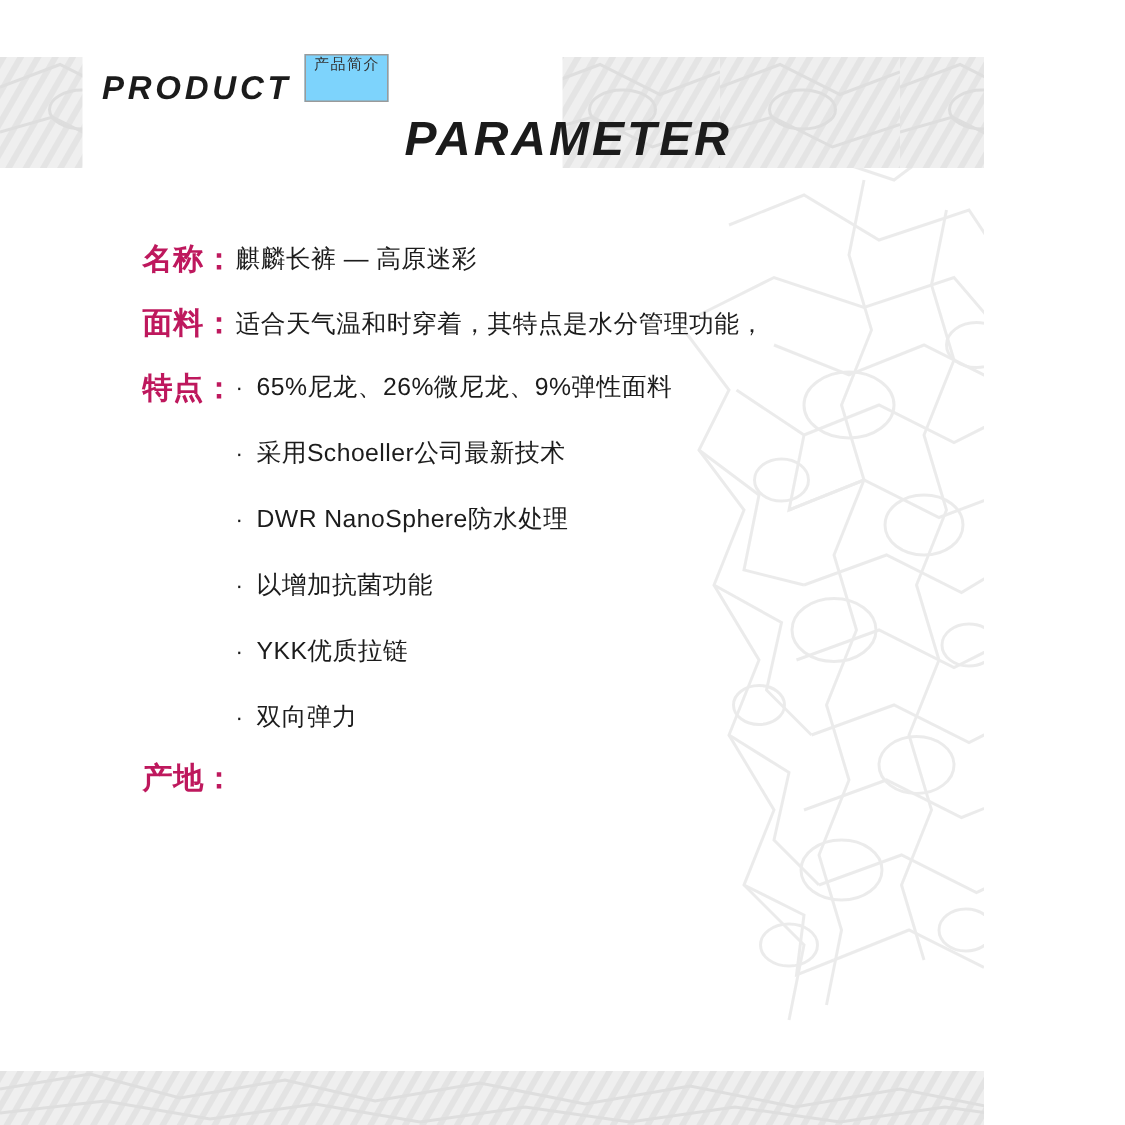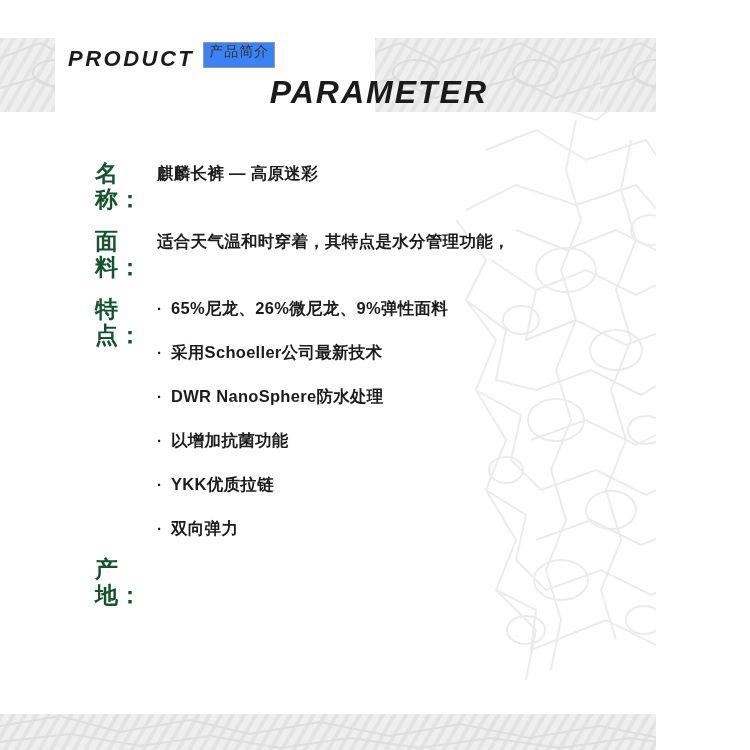--- a/index.html
+++ b/index.html
@@ -81,27 +81,27 @@
     font-size: 22px;
   }
   .title-main2 {
     font-size: 32px;
     margin-top: 6px;
     letter-spacing: 2px;
     text-align: right;
   }
   .title-cn-box {
     border: 1px solid #9a9a9a;
-    padding: 1px 5px 8px 5px;
-    font-size: 14px;
+    padding: 1px 5px 18px 5px;
+    font-size: 10px;
     color: #333333;
     letter-spacing: 1px;
     line-height: 1.1;
     margin-bottom: 2px;
-    background: #3b82f6;
+    background: #7dd3fc;
   }
 
   
   .bottom-band {
     position: absolute;
     left: 0;
     bottom: 0;
     width: 750px;
     height: 36px;
     background: #f2f2f2;
@@ -116,34 +116,33 @@
     width: 600px;
   }
   .row {
     display: flex;
     align-items: flex-start;
     margin-bottom: 16px;
   }
   .row-label {
     flex: 0 0 auto;
     width: 62px;
-    font-size: 23px;
+    font-size: 20px;
     font-weight: bold;
-    color: #14532d;
+    color: #be185d;
     line-height: 26px;
     text-align: left;
     letter-spacing: 0.5px;
   }
   .row-value {
     flex: 1 1 auto;
     font-size: 16.5px;
     color: #1c1c1c;
     line-height: 27px;
     letter-spacing: 0.3px;
-    font-weight: bold;
   }
   .row-value .vline {
     display: block;
     white-space: nowrap;
   }
 
   .row-features {
     margin-top: 14px;
   }
   .feature-list {

